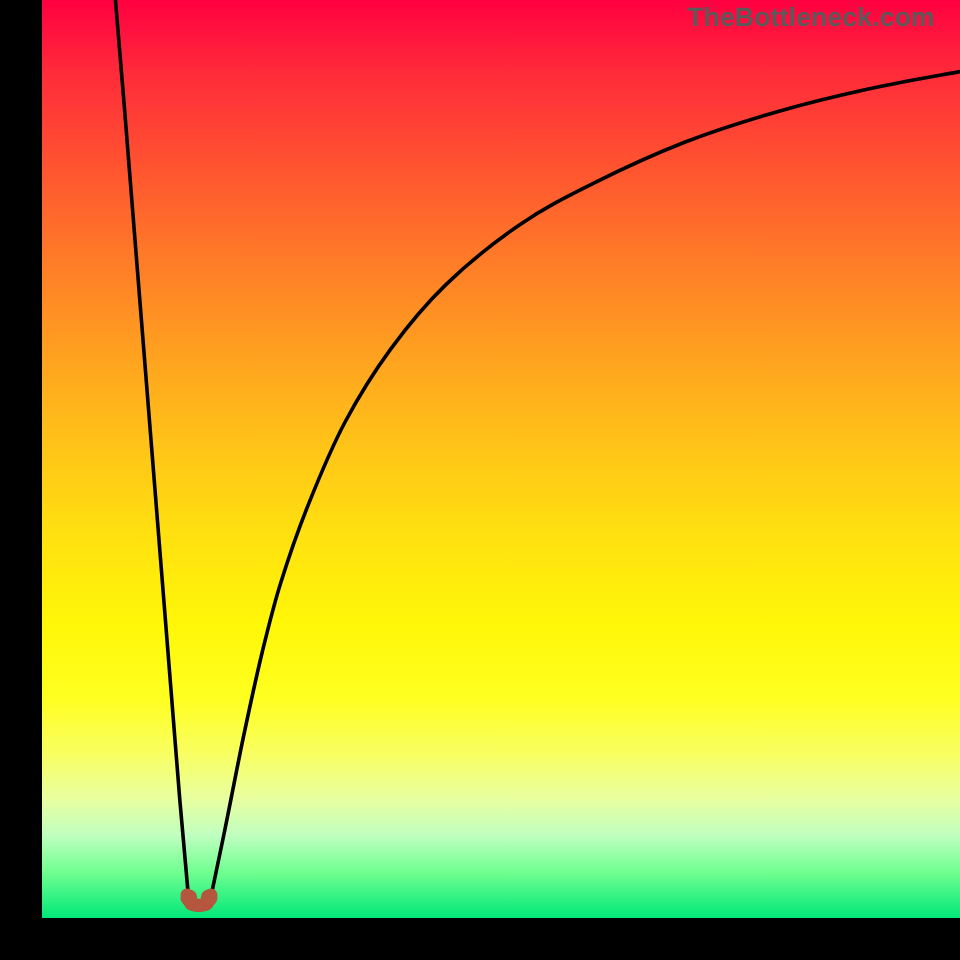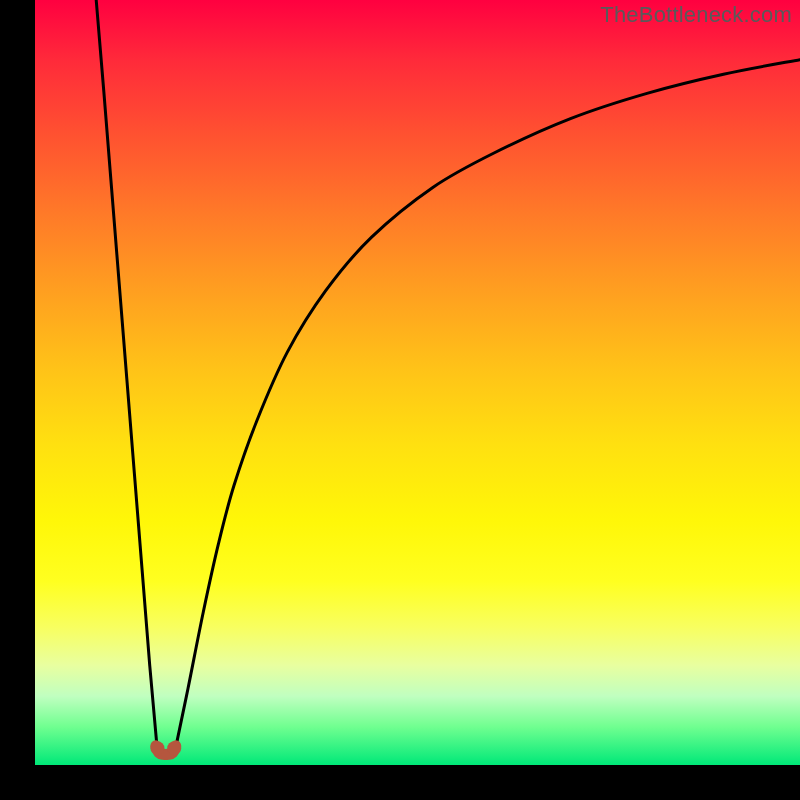--- a/index.html
+++ b/index.html
@@ -45,24 +45,24 @@
   svg.curve-svg {
     position: absolute;
     left: 0;
     top: 0;
     width: 765px;
     height: 765px;
   }
   .watermark {
     position: absolute;
     top: 2px;
-    right: 8px;
+    right: 21px;
     color: #5a5a5a;
     font-size: 22px;
-    font-weight: 400;
+    font-weight: 700;
     letter-spacing: 0.2px;
     user-select: none;
   }
 </style>
 </head>
 <body>
 
 <div class="frame">
   <div class="plot-area"></div>
   <svg class="curve-svg" viewBox="0 0 765 765" preserveAspectRatio="none">

